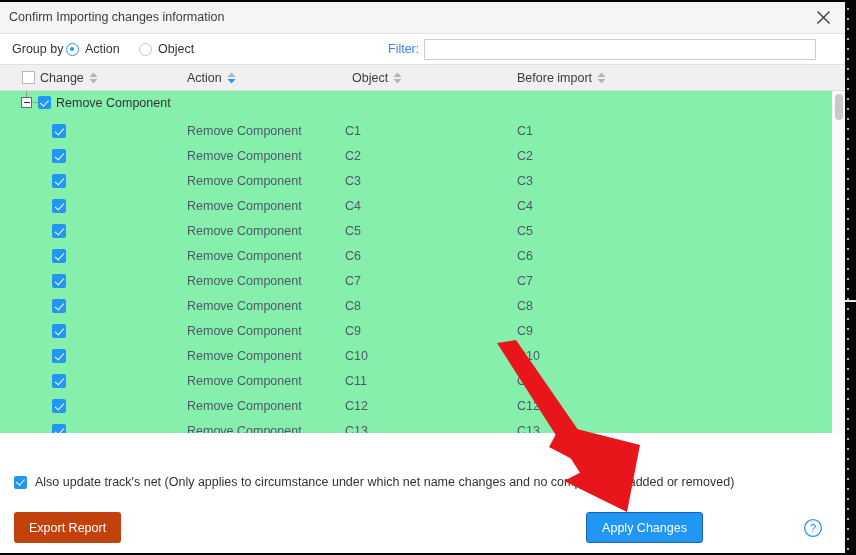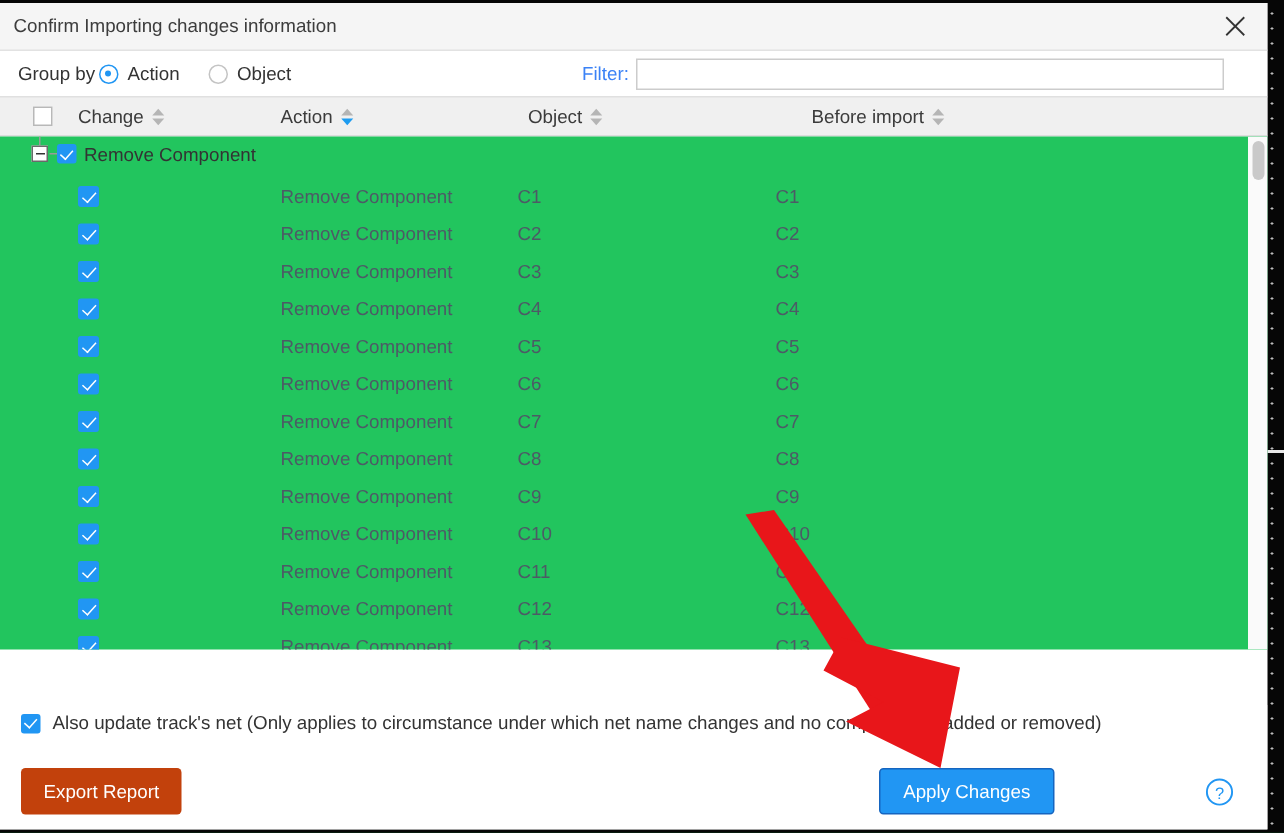--- a/index.html
+++ b/index.html
@@ -160,39 +160,39 @@
     font-size: 12.5px;
     color: #3b3b3b;
     white-space: nowrap;
     cursor: pointer;
   }
   .sort-ico { margin-left: 5px; display: block; }
 
   #th-change   { left: 22px; }
   #th-action   { left: 187px; }
   #th-object   { left: 352px; }
-  #th-before   { left: 517px; margin-left: 24px; }
+  #th-before   { left: 517px; }
   #th-after    { left: 682px; }
 
   #head-checkbox {
     position: absolute;
     left: 22px; top: 6px;
     width: 13px; height: 13px;
     border: 1px solid #b8b8b8;
     background: #fff;
     box-sizing: border-box;
     cursor: pointer;
   }
-  #th-change { left: 40px; margin-left: 12px; }
+  #th-change { left: 40px; }
 
   
   #table-body {
     position: relative;
     height: 342px;
-    background: #22c55e;
+    background: #86efac;
     overflow: hidden;
   }
 
   
   #group-row {
     position: absolute;
     left: 0; top: 0;
     width: 100%;
     height: 25px;
     display: flex;

